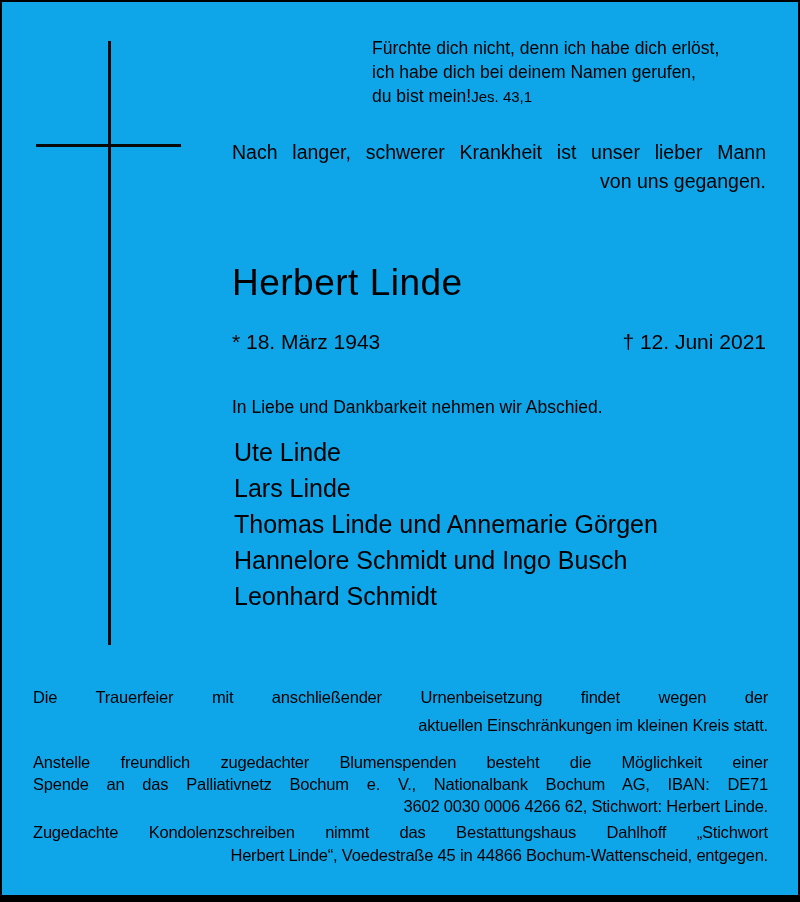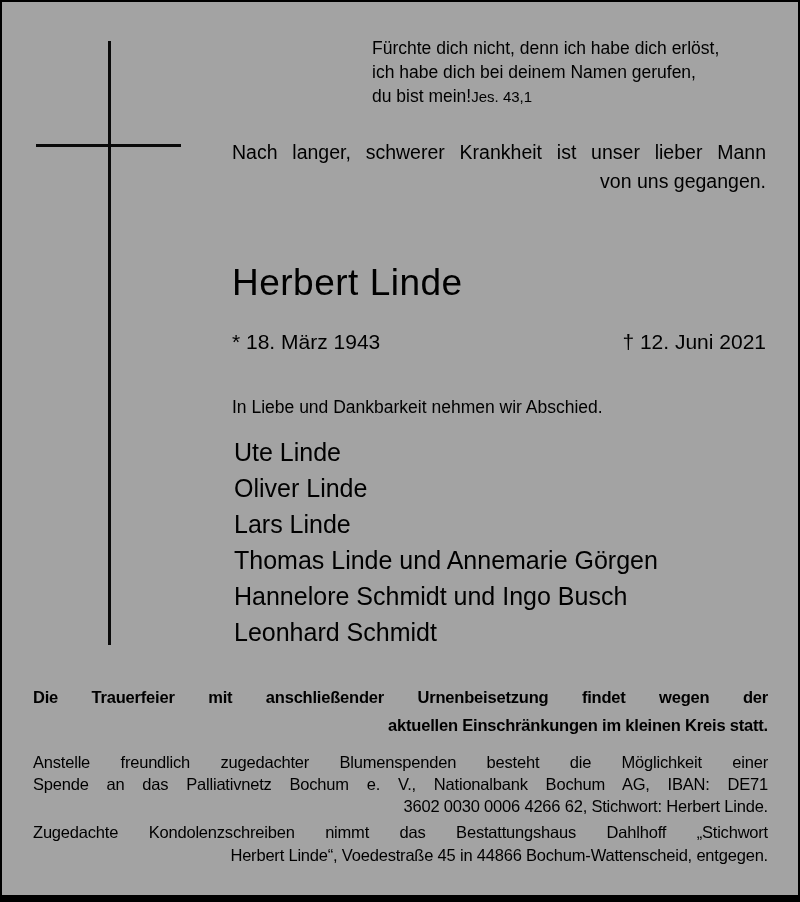--- a/index.html
+++ b/index.html
@@ -1,19 +1,19 @@
 <!DOCTYPE html>
 <html lang="de"><head>
 <meta charset="utf-8">
 <style>
   html,body{margin:0;padding:0;background:#fff;}
   .page{
     position:relative;
     width:800px;height:902px;
-    background:#a3a3a3;
+    background:#0ea5e9;
     font-family:"Liberation Sans","DejaVu Sans",sans-serif;
     color:#000;
     overflow:hidden;
   }
   .frame{
     position:absolute;inset:0;
     border:2px solid #000;
     border-bottom:none;
     pointer-events:none;
   }
@@ -39,21 +39,21 @@
   }
   .dates{
     position:absolute;left:0;top:330px;width:100%;
     display:flex;justify-content:space-between;gap:38px;
     font-size:21px;line-height:24px;
   }
   .farewell{position:absolute;left:0;top:397px;width:100%;font-size:17.5px;line-height:21px;}
   .mourners{position:absolute;left:2px;top:434px;width:100%;font-size:25px;line-height:36px;}
   
   .notice{position:absolute;left:33px;width:735px;font-size:16.5px;letter-spacing:-0.2px;}
-  .notice-funeral{top:683px;line-height:28px;font-weight:bold;}
+  .notice-funeral{top:683px;line-height:28px;}
   .notice-donation{top:751px;line-height:22px;}
   .notice-condolence{top:821px;line-height:23px;}
 </style>
 </head>
 <body>
 
 <div class="page">
   <div class="frame"></div>
 
   <div>
@@ -80,21 +80,20 @@
 
     <div class="dates">
       <span>* 18. März 1943</span>
       <span>† 12. Juni 2021</span>
     </div>
 
     <div class="farewell">In Liebe und Dankbarkeit nehmen wir Abschied.</div>
 
     <div class="mourners">
       <div>Ute Linde</div>
-      <div>Oliver Linde</div>
       <div>Lars Linde</div>
       <div>Thomas Linde und Annemarie Görgen</div>
       <div>Hannelore Schmidt und Ingo Busch</div>
       <div>Leonhard Schmidt</div>
     </div>
   </div>
 
   <div class="notice notice-funeral">
     <div class="jline">Die Trauerfeier mit anschließender Urnenbeisetzung findet wegen der</div>
     <div class="jlast">aktuellen Einschränkungen im kleinen Kreis statt.</div>

